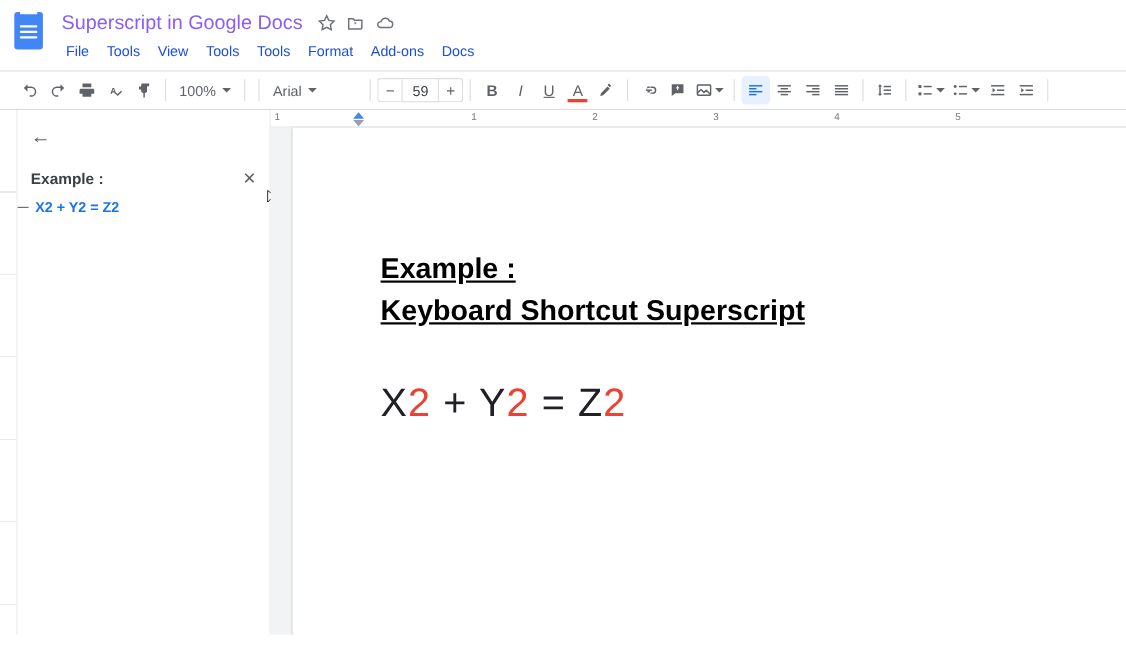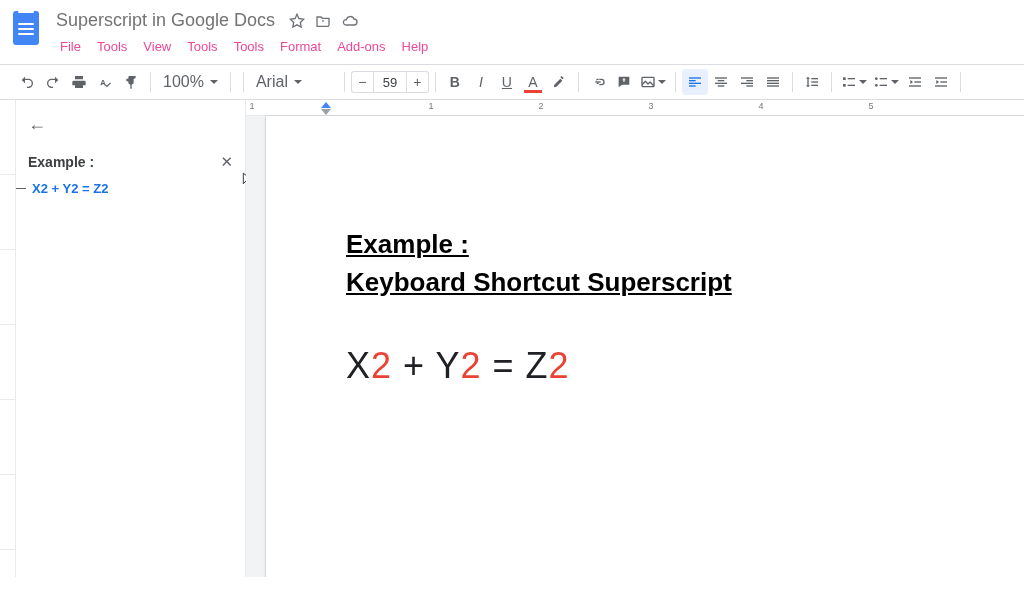--- a/index.html
+++ b/index.html
@@ -8,38 +8,38 @@
 
   
   .titlebar { display:flex; align-items:flex-start; padding:8px 0 0 6px; }
   .app-icon { width:40px; height:40px; display:flex; align-items:center; justify-content:center; flex-shrink:0; }
   .app-icon-inner { width:26px; height:34px; background:#4285f4; border-radius:3px; position:relative; }
   .app-icon-inner::before,
   .app-icon-inner::after { content:""; position:absolute; left:5px; right:5px; height:2px; background:#fff; border-radius:1px; }
   .app-icon-inner::before { top:12px; box-shadow:0 5px 0 #fff, 0 10px 0 #fff; }
   .title-col { display:flex; flex-direction:column; margin-left:6px; }
   .title-row { display:flex; align-items:center; gap:10px; }
-  .doc-title { font-size:18px; color:#737373; letter-spacing:0; padding:2px 4px; border-radius:4px; }
+  .doc-title { font-size:18px; color:#8b5cf6; letter-spacing:0; padding:2px 4px; border-radius:4px; }
   .title-icon { color:#5f6368; opacity:.9; font-size:15px; line-height:1; }
   .title-icon svg { display:block; }
 
   
   .menubar { display:flex; align-items:center; gap:0; margin-top:2px; }
-  .menu-item { font-size:13px; color:#ec4899; padding:4px 8px; border-radius:4px; cursor:pointer; }
+  .menu-item { font-size:13px; color:#1d4ed8; padding:4px 8px; border-radius:4px; cursor:pointer; }
   .menu-status { font-size:13px; color:#5f6368; text-decoration:underline; padding:4px 8px; cursor:pointer; }
 
   
   .toolbar { height:36px; border-top:1px solid #dadce0; border-bottom:1px solid #dadce0; margin-top:6px;
              display:flex; align-items:center; padding:0 6px 0 14px; gap:0; overflow:hidden; }
   .tbtn { min-width:26px; height:26px; display:flex; align-items:center; justify-content:center;
           color:#5f6368; font-size:14px; cursor:pointer; border-radius:4px; padding:0 3px; }
   .tbtn.active { background:#e8f0fe; color:#1a73e8; }
   .tsep { width:1px; height:20px; background:#dadce0; margin:0 6px; }
   .tdrop { display:flex; align-items:center; gap:6px; height:26px; padding:0 6px; color:#5f6368;
-           font-size:16px; cursor:pointer; border-radius:4px; }
+           font-size:13px; cursor:pointer; border-radius:4px; }
   .caret { width:0; height:0; border-left:4px solid transparent; border-right:4px solid transparent;
            border-top:4px solid #5f6368; }
   .fontsize-box { display:flex; align-items:center; }
   .fs-btn { width:22px; height:22px; border:1px solid #dadce0; display:flex; align-items:center;
             justify-content:center; color:#5f6368; font-size:14px; cursor:pointer; }
   .fs-btn.minus { border-radius:3px 0 0 3px; border-right:none; }
   .fs-btn.plus  { border-radius:0 3px 3px 0; border-left:none; }
   .fs-val { width:34px; height:22px; border:1px solid #dadce0; text-align:center; font-size:13px;
             color:#3c4043; display:flex; align-items:center; justify-content:center; }
   .txtcolor { position:relative; }
@@ -107,21 +107,21 @@
       </span>
     </div>
     <div class="menubar">
       <div class="menu-item">File</div>
       <div class="menu-item">Tools</div>
       <div class="menu-item">View</div>
       <div class="menu-item">Tools</div>
       <div class="menu-item">Tools</div>
       <div class="menu-item">Format</div>
       <div class="menu-item">Add-ons</div>
-      <div class="menu-item">Help</div>
+      <div class="menu-item">Docs</div>
     </div>
   </div>
 </div>
 
 <div class="toolbar">
   <div class="tbtn">
       <svg width="16" height="16" viewBox="0 0 24 24">
         <path d="M9 14l-5-5 5-5v3h5a7 7 0 1 1 0 14h-2v-2h2a5 5 0 0 0 0-10H9v5z" fill="#5f6368"></path>
       </svg>
     </div>

